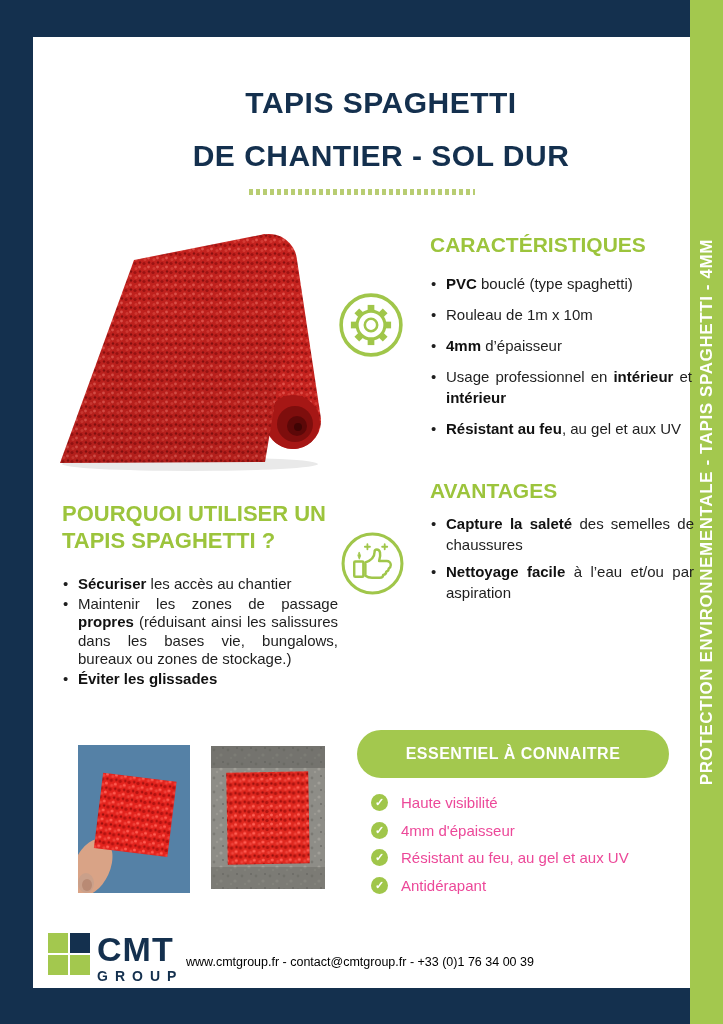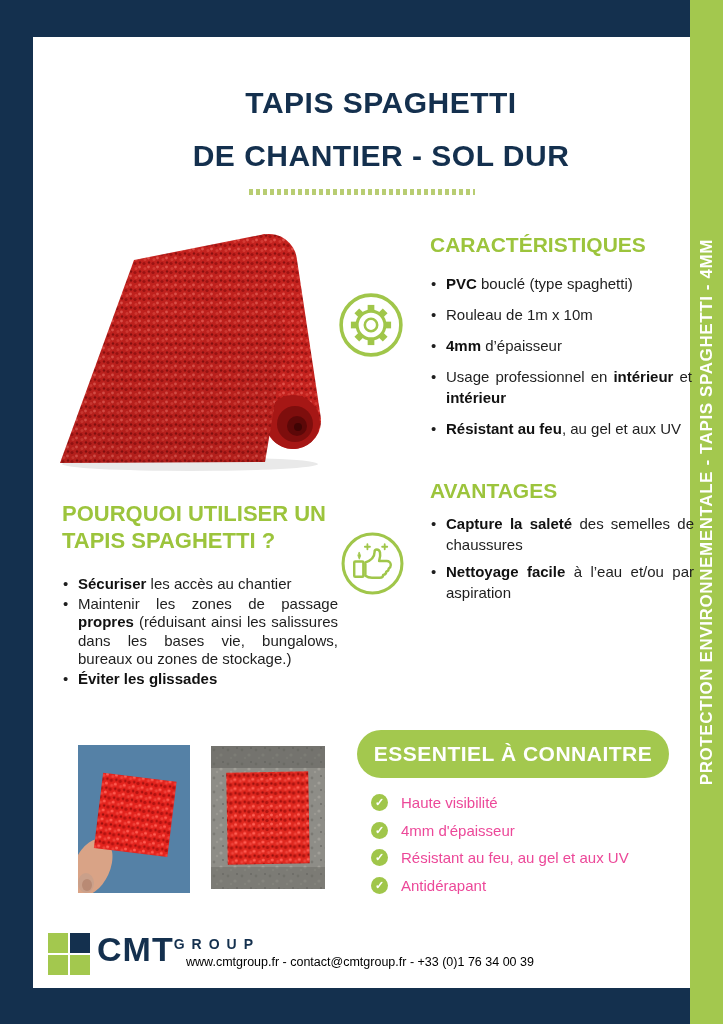--- a/index.html
+++ b/index.html
@@ -42,37 +42,37 @@
   .col-adv ul { margin-top:9px; }
   .col-why   { position:absolute; left:62px; top:500px; width:276px; }
   .col-why ul { margin-top:21px; }
 
   
   .icon-circle { position:absolute; }
 
   
   .pill { position:absolute; left:357px; top:730px; width:312px; height:48px; background:#A3C84E;
           border-radius:25px; display:flex; align-items:center; justify-content:center;
-          color:#ffffff; font-weight:800; font-size:21px; letter-spacing:0.5px; }
+          color:#ffffff; font-weight:800; font-size:16px; letter-spacing:0.5px; }
   .checklist { position:absolute; left:371px; top:789px; width:305px; }
   .check-row { display:flex; align-items:center; gap:13px; height:27.5px; }
   .check-ic { width:17px; height:17px; min-width:17px; border-radius:50%; background:#A0C64A;
               color:#fff; font-size:11px; font-weight:700; display:flex; align-items:center; justify-content:center; }
   .check-label { color:#ec4899; font-size:15px; }
 
   
   .main-photo { position:absolute; left:52px; top:216px; width:290px; height:258px; }
   .photo-small { position:absolute; }
 
   
   .logo { position:absolute; left:48px; top:933px; display:flex; gap:7px; }
   .logo-grid { display:grid; grid-template-columns:20px 20px; grid-template-rows:20px 20px; gap:2px; }
   .sq { width:20px; height:20px; }
   .sq.g { background:#A3C84E; } .sq.n { background:#14304E; }
-  .logo-text { display:flex; }
+  .logo-text { display:flex; flex-direction:column; }
   .logo-cmt { color:#14304E; font-weight:800; font-size:34px; line-height:32px; letter-spacing:1px; }
   .logo-group { color:#14304E; font-weight:700; font-size:14px; letter-spacing:7px; margin-top:3px; }
   .contact { position:absolute; left:140px; top:955px; width:440px; text-align:center;
              color:#000000; font-size:12.5px; }
 </style>
 </head>
 <body>
 
 <div class="page">
 

